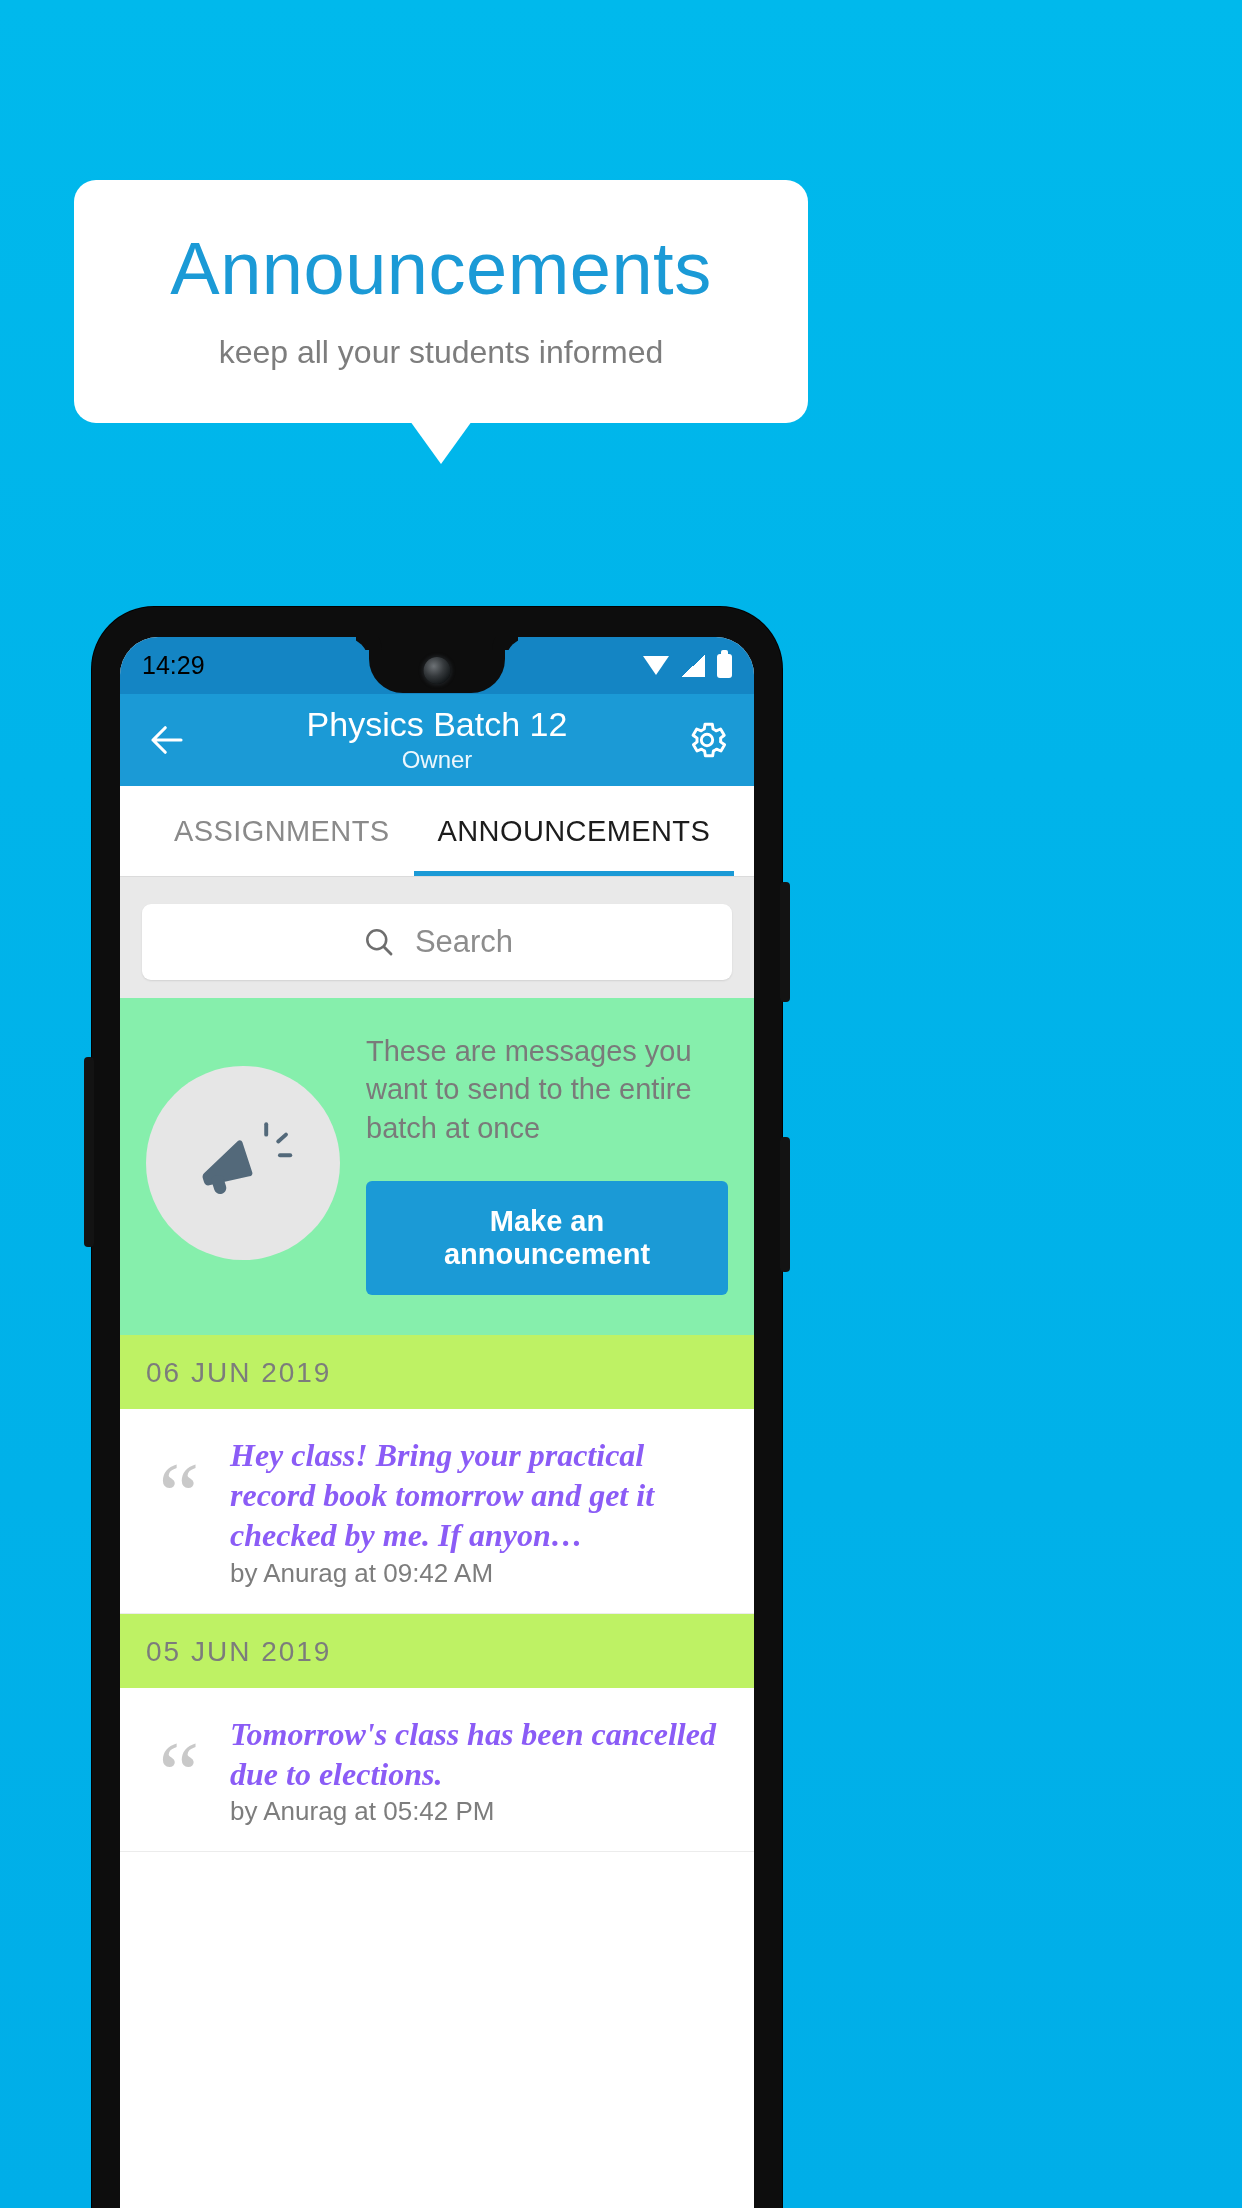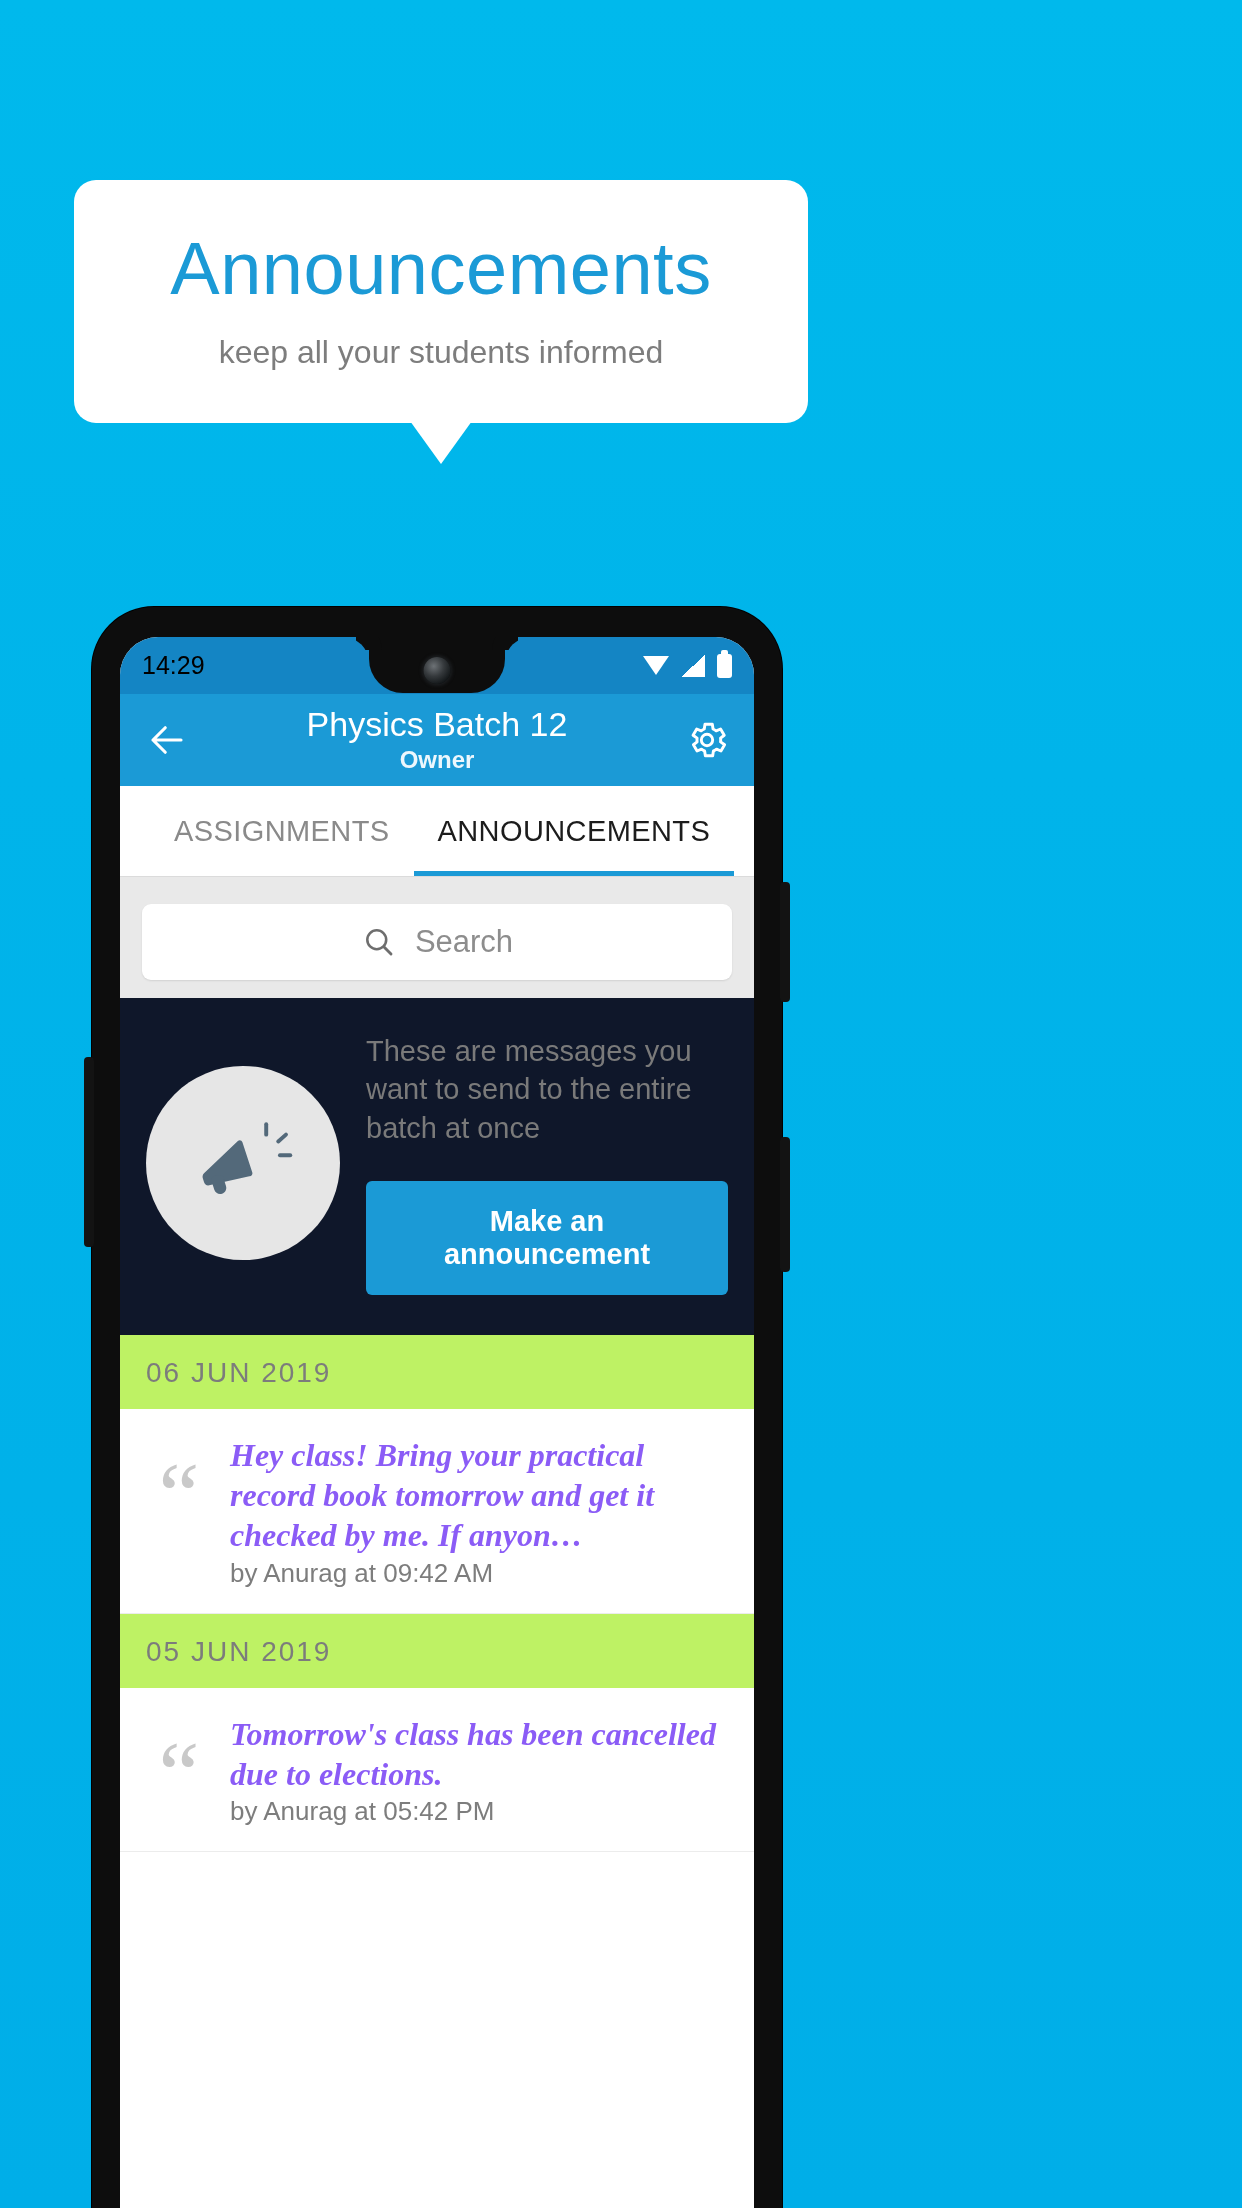--- a/index.html
+++ b/index.html
@@ -136,21 +136,21 @@
     position:relative;
   }
   .appbar-titles {
     position:absolute;
     left:0; right:0; top:50%;
     transform:translateY(-50%);
     text-align:center;
     pointer-events:none;
   }
   .appbar-title { color:#fff; font-size:34px; font-weight:500; line-height:1.15; }
-  .appbar-sub   { color:#ecf7fd; font-size:24px; font-weight:700; line-height:1.3; }
+  .appbar-sub   { color:#ecf7fd; font-size:24px; font-weight:400; line-height:1.3; }
   .icon-btn { width:54px; height:54px; display:flex; align-items:center; justify-content:center; z-index:2; }
   .icon-btn.right { margin-left:auto; }
 
   
   .tabs {
     height:90px;
     background:#fff;
     display:flex; align-items:stretch;
     padding-left:30px;
     position:relative;
@@ -183,21 +183,21 @@
     border-radius:9px;
     height:76px;
     display:flex; align-items:center; justify-content:center;
     gap:18px;
     box-shadow:0 1px 2px rgba(0,0,0,0.10);
   }
   .search-label { color:#8d8d8d; font-size:31px; font-weight:400; }
 
   
   .promo {
-    background:#0f172a;
+    background:#86efac;
     display:flex;
     align-items:center;
     padding:34px 26px 40px 26px;
     gap:26px;
   }
   .promo-circle {
     flex:0 0 auto;
     width:194px; height:194px;
     border-radius:50%;
     background:#e6e6e6;

